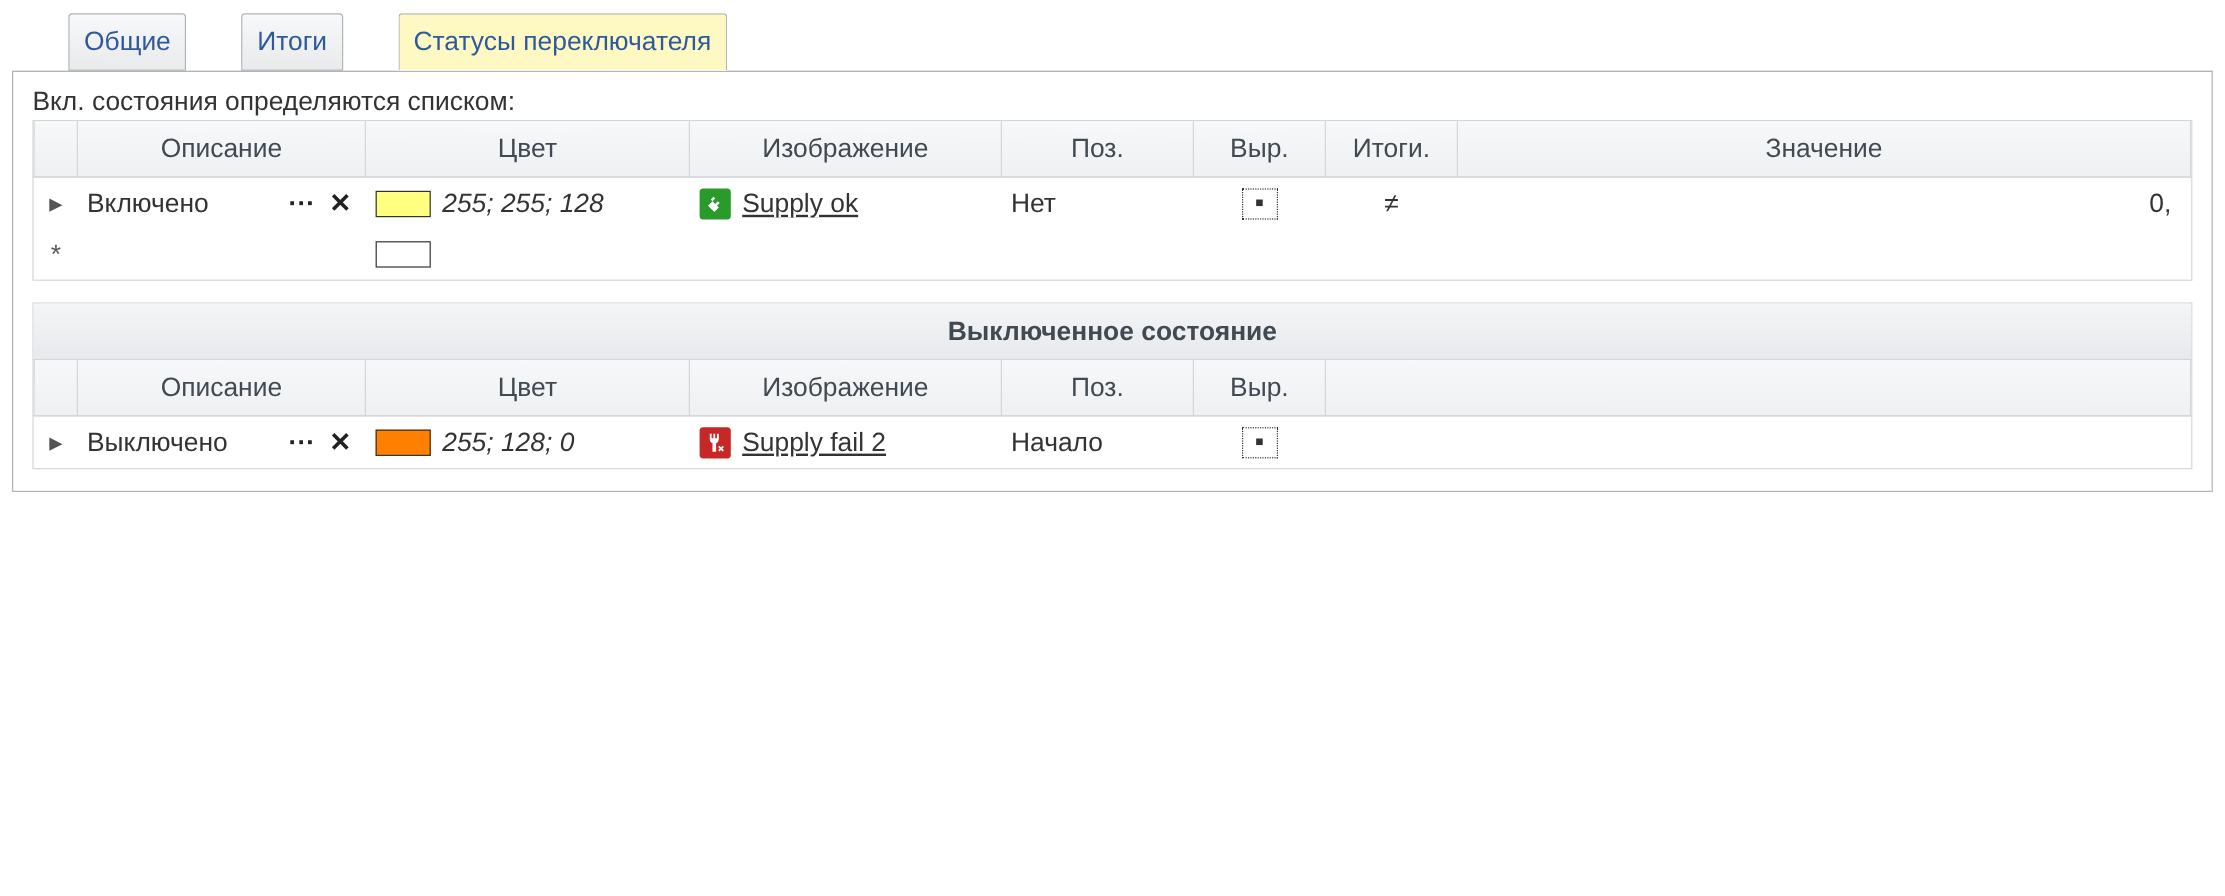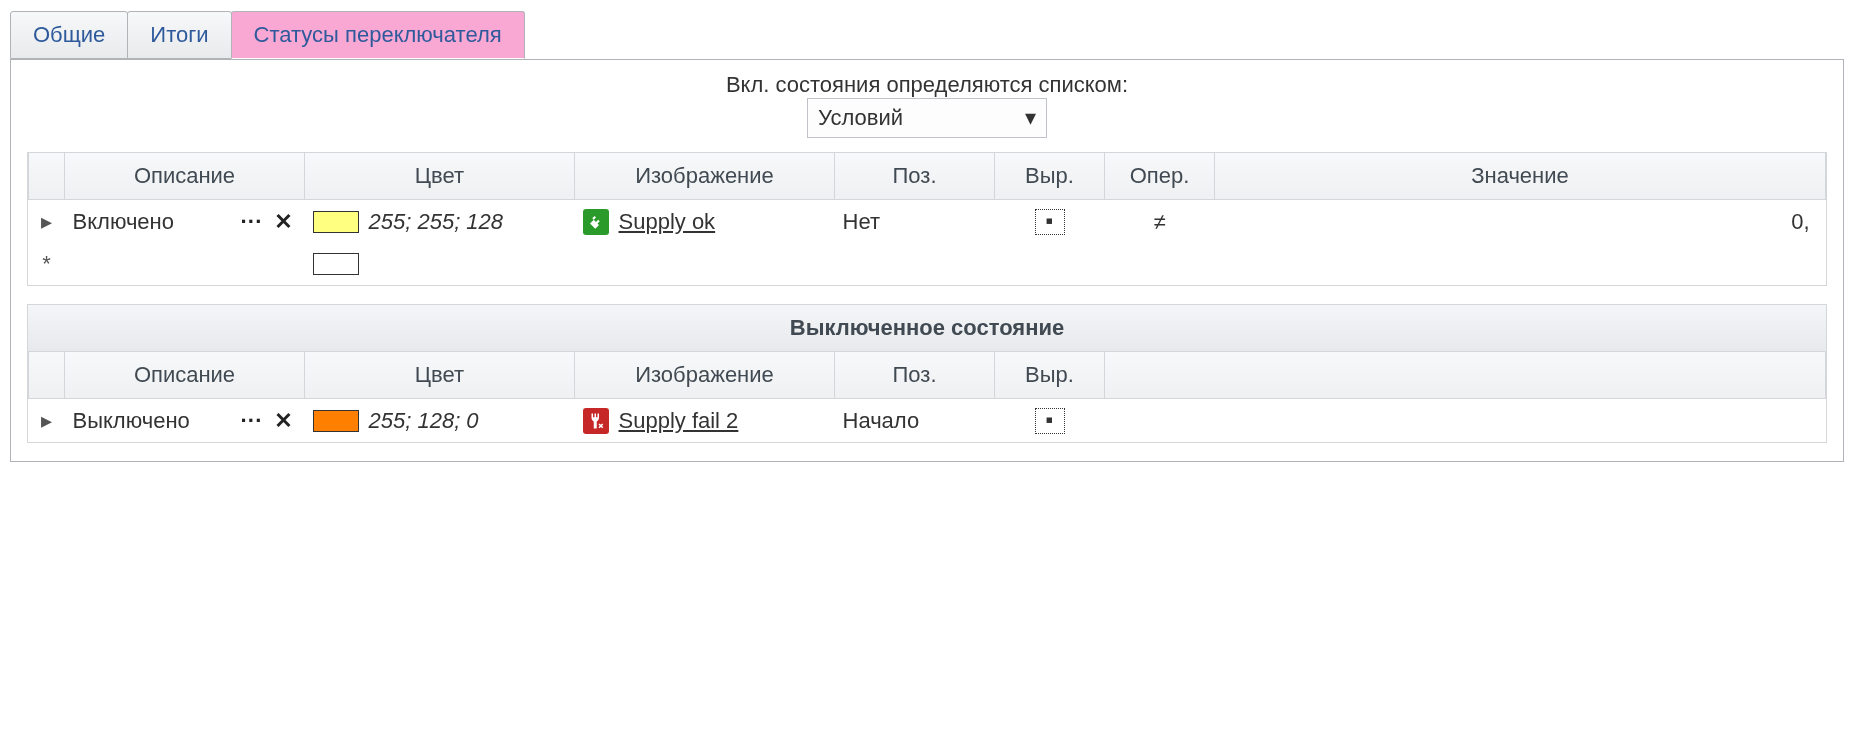--- a/index.html
+++ b/index.html
@@ -11,46 +11,46 @@
     color: #333;
     background: #fff;
   }
   .tabs {
     display: flex;
     border-bottom: 1px solid #b0b4b8;
     position: relative;
     top: 1px;
   }
   .tab {
-    padding: 10px 22px;
+    padding: 10px 12px;
     border: 1px solid #b0b4b8;
     background: linear-gradient(#f7f8f9, #e8eaec);
     color: #2e5a9c;
     cursor: pointer;
     margin-right: -1px;
     border-top-left-radius: 3px;
     border-top-right-radius: 3px;
     position: relative;
+    margin-left: 47px;
   }
   .tab.active {
-    background: #f9a8d4;
+    background: #fef9c3;
     border-bottom: 1px solid #fff;
     z-index: 2;
   }
   .tab-page {
     border: 1px solid #b0b4b8;
     padding: 12px 16px 18px;
     background: #fff;
   }
   .top-row {
     display: flex;
     align-items: center;
     justify-content: flex-start;
-    margin-bottom: 14px;
-    flex-direction: column;
+    margin-bottom: 2px;
   }
   .combo {
     display: flex;
     align-items: center;
     justify-content: space-between;
     width: 240px;
     padding: 6px 10px;
     border: 1px solid #c0c3c7;
     background: #fdfdfe;
     cursor: pointer;
@@ -145,37 +145,33 @@
 <div class="tabs">
   <div class="tab">Общие</div>
   <div class="tab">Итоги</div>
   <div class="tab active">Статусы переключателя</div>
 </div>
 
 <div class="tab-page">
 
   <div class="top-row">
     <span>Вкл. состояния определяются списком:</span>
-    <div class="combo">
-      <span>Условий</span>
-      <span class="arrow">▾</span>
-    </div>
   </div>
 
   <div class="grid">
     <table>
       <thead>
         <tr>
           <th class="row-handle-col"></th>
           <th class="desc-col">Описание</th>
           <th class="color-col">Цвет</th>
           <th class="img-col">Изображение</th>
           <th class="pos-col">Поз.</th>
           <th class="expr-col">Выр.</th>
-          <th class="oper-col">Опер.</th>
+          <th class="oper-col">Итоги.</th>
           <th>Значение</th>
         </tr>
       </thead>
       <tbody>
         <tr>
           <td class="row-handle">▸</td>
           <td>
             <div class="desc-cell">
               <span>Включено</span>
               <span class="spacer"></span>

